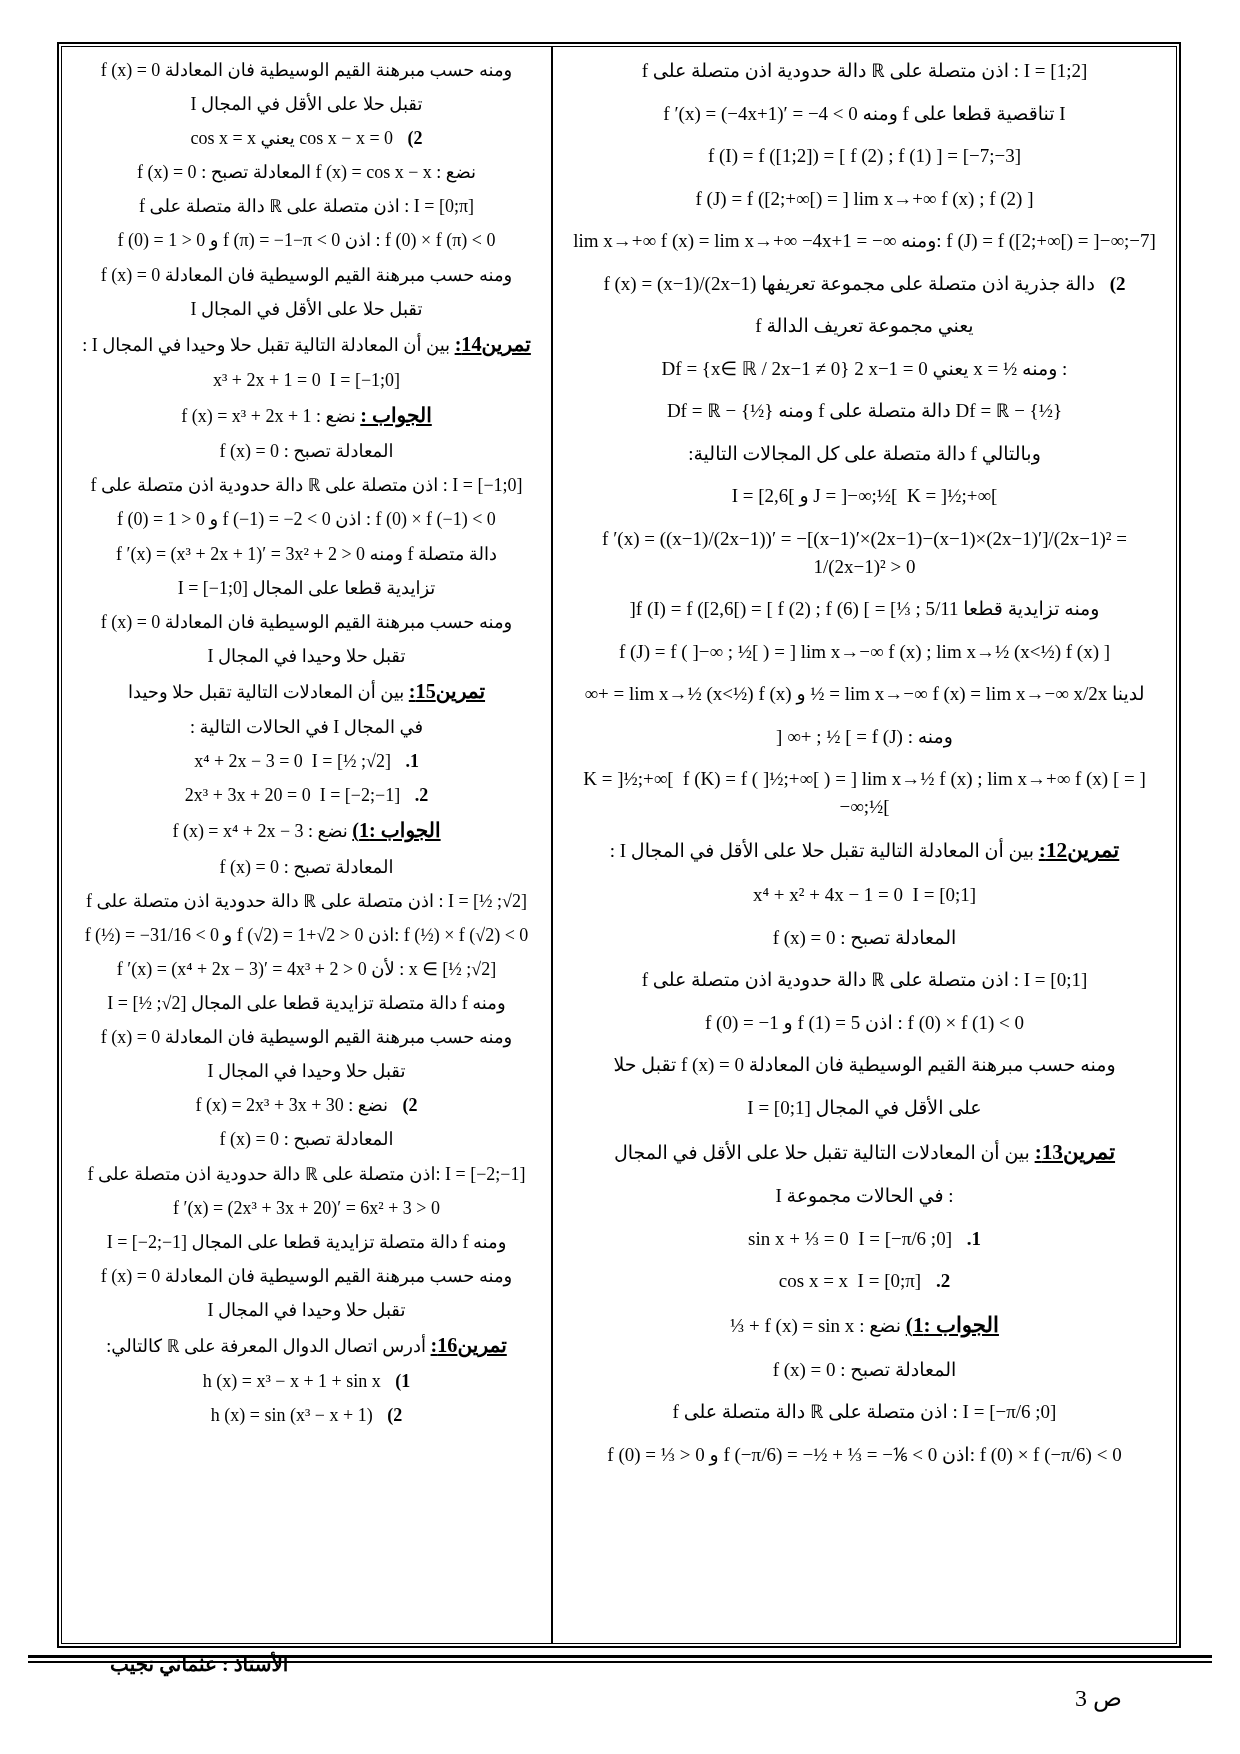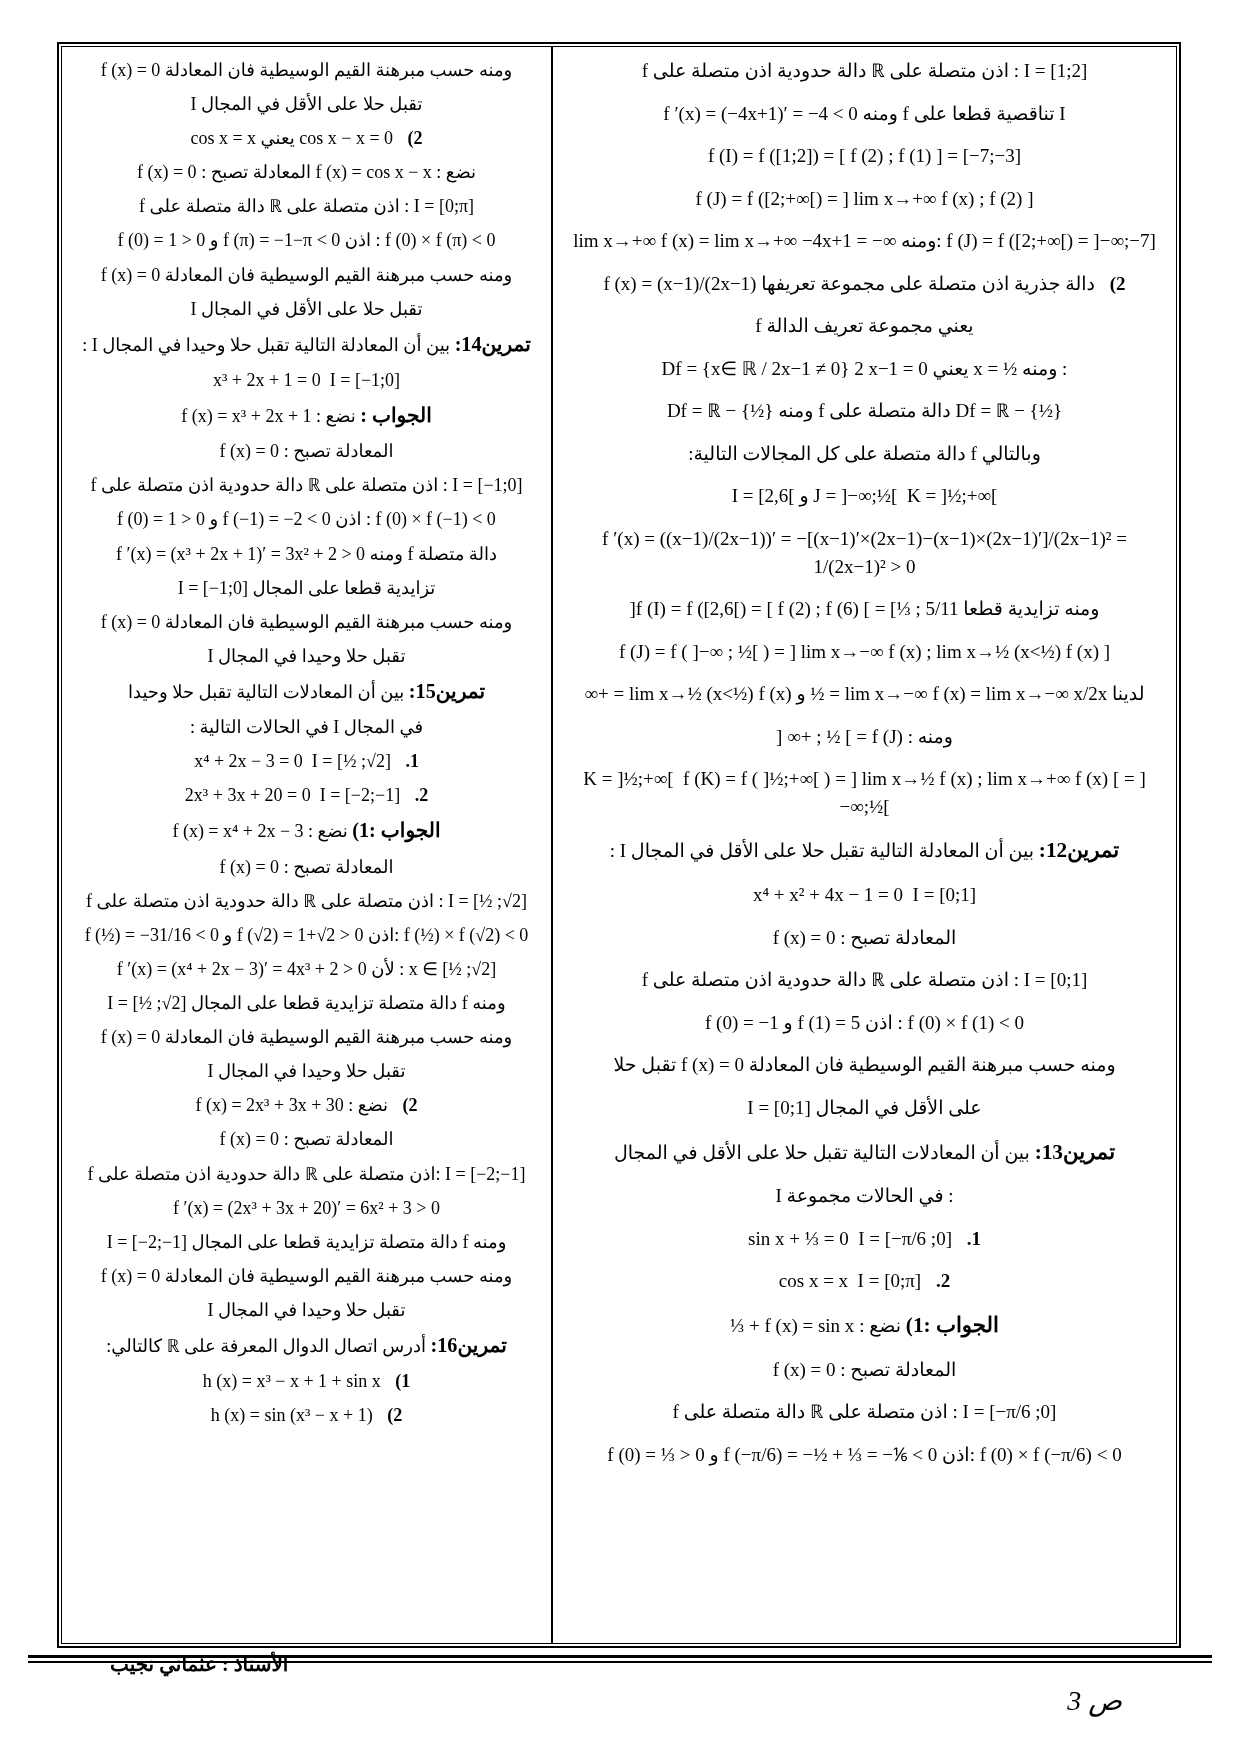--- a/index.html
+++ b/index.html
@@ -10,27 +10,27 @@
   .frame-inner{border:1px solid #000;height:100%;box-sizing:border-box;}
   .cols{display:flex;direction:rtl;height:100%;}
   .col{box-sizing:border-box;padding:10px 12px 4px 12px;overflow:hidden;}
   .col-right{width:625px;border-left:2px solid #000;font-size:19px;}
   .col-left{flex:1;font-size:18px;}
   .line{direction:rtl;line-height:1.45;}
   .col-right .line{margin-bottom:15px;}
   .col-left .line{margin-bottom:8px;}
   .c{text-align:center;}
   .r{text-align:center;}
-  .lead{font-weight:bold;font-size:1.12em;margin-top:16px;}
+  .lead{font-weight:bold;text-decoration:underline;font-size:1.12em;margin-top:16px;}
   .marker{font-weight:bold;direction:ltr;unicode-bidi:isolate;display:inline-block;margin-left:10px;}
   .txt{unicode-bidi:plaintext;}
   .bottom-rule{position:absolute;left:28px;right:28px;top:1655px;height:3px;
         border-top:3px solid #000;border-bottom:2px solid #000;}
   .footer-teacher{position:absolute;left:110px;top:1652px;font-weight:bold;font-size:20px;direction:rtl;}
-  .footer-page{position:absolute;right:118px;top:1684px;font-size:28px;direction:rtl;font-style:italic;}
+  .footer-page{position:absolute;right:118px;top:1684px;font-size:24px;direction:rtl;}
 </style>
 </head>
 <body>
 
 <div class="page">
   <div class="frame-outer">
     <div class="frame-inner">
       <div class="cols">
         <div class="col col-right">
             <div class="line r"><span class="txt">f دالة حدودية اذن متصلة على ℝ اذن متصلة على : I = [1;2]</span></div>

